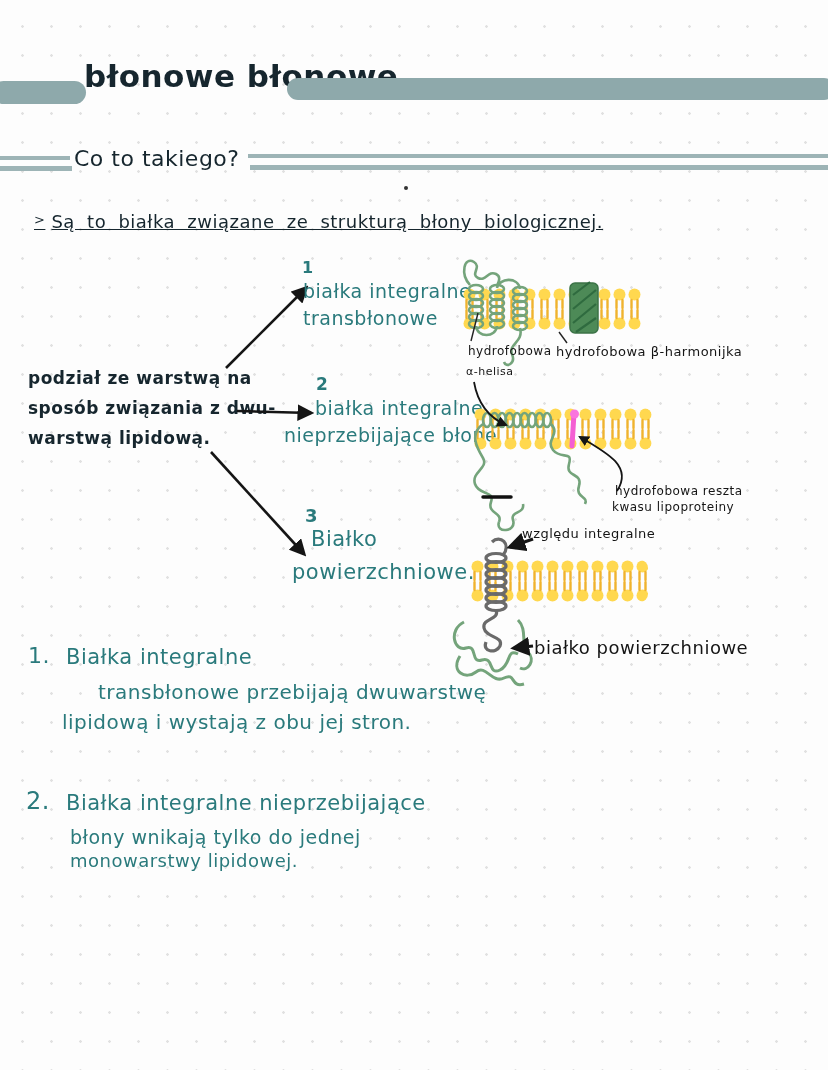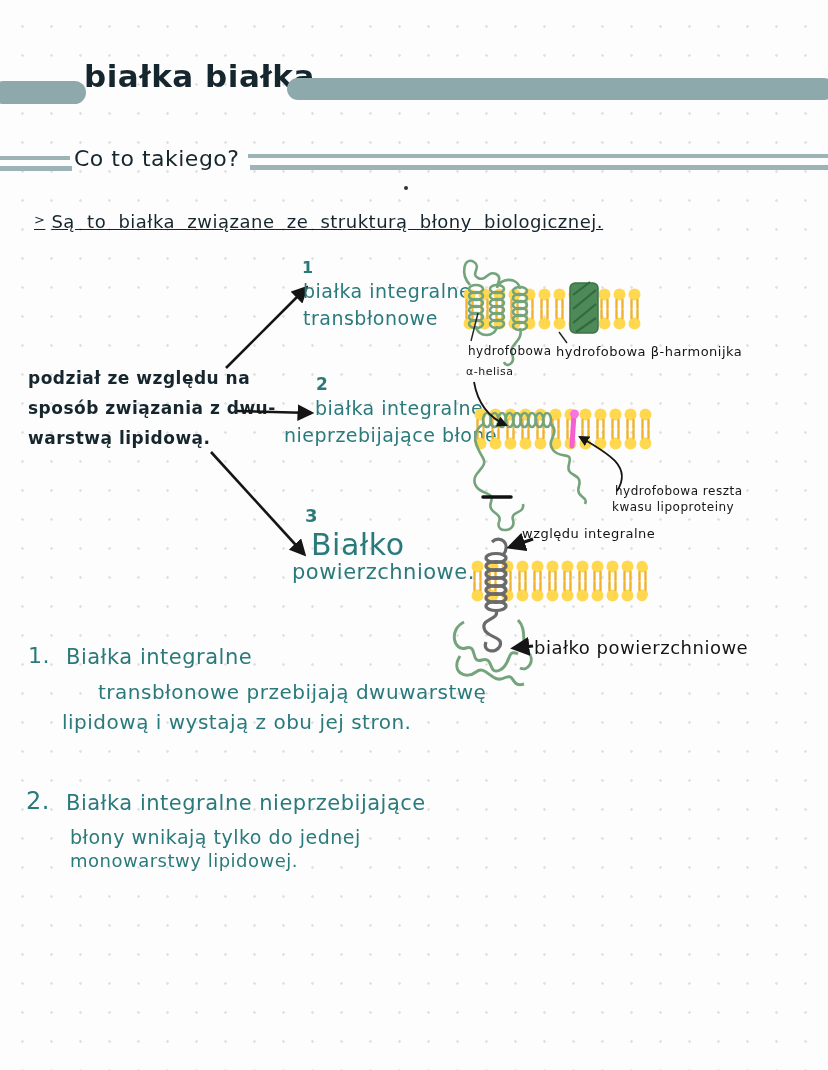--- a/index.html
+++ b/index.html
@@ -19,36 +19,36 @@
   .rule{background:#9db4b6;}
   svg{position:absolute;pointer-events:none;}
   .lbl{white-space:nowrap;}
 </style>
 </head>
 <body>
 
 <div class="page">
 
   <div class="abs bar" style="left:-8px;top:81px;width:94px;height:23px;"></div>
-  <div class="abs ink hw" style="left:84px;top:58px;font-size:31px;font-weight:bold;">białka białka</div>
+  <div class="abs ink hw" style="left:84px;top:58px;font-size:31px;font-weight:bold;">błonowe błonowe</div>
   <div class="abs bar" style="left:287px;top:78px;width:548px;height:22px;"></div>
 
   <div class="abs rule" style="left:0;top:156px;width:70px;height:3.5px;"></div>
   <div class="abs rule" style="left:0;top:166px;width:72px;height:4.5px;"></div>
   <div class="abs ink hw" style="left:74px;top:146px;font-size:22px;font-weight:normal;">Co to takiego?</div>
   <div class="abs rule" style="left:248px;top:154px;width:580px;height:4px;"></div>
   <div class="abs rule" style="left:250px;top:165px;width:578px;height:5px;"></div>
 
   <div class="abs" style="left:404px;top:186px;width:4px;height:4px;border-radius:50%;background:#333;"></div>
 
   <div class="abs ink hw" style="left:34px;top:211px;font-size:18px;word-spacing:6px;text-decoration:underline;">
     <span style="font-size:13px;vertical-align:4px;margin-right:6px;">&gt;</span><span>Są to białka związane ze strukturą błony biologicznej.</span>
   </div>
 
-  <div class="abs ink hw" style="left:28px;top:368px;font-size:17px;font-weight:bold;">podział ze względu na</div>
+  <div class="abs ink hw" style="left:28px;top:368px;font-size:17px;font-weight:bold;">podział ze warstwą na</div>
   <div class="abs ink hw" style="left:28px;top:398px;font-size:17px;font-weight:bold;">sposób związania z dwu-</div>
   <div class="abs ink hw" style="left:28px;top:428px;font-size:17px;font-weight:bold;">warstwą lipidową.</div>
 
   <svg style="left:185px;top:255px;" width="140" height="320" viewBox="0 0 140 320">
     <defs>
       <marker id="fah" viewBox="0 0 10 10" refX="8" refY="5" markerWidth="6.5" markerHeight="6.5" orient="auto">
           <path d="M0,0 L10,5 L0,10 z" fill="#151515"></path>
         </marker>
     </defs>
     <path d="M41,113 L121,33" stroke="#151515" stroke-width="2.6" fill="none" marker-end="url(#fah)"></path>
@@ -58,21 +58,21 @@
 
   <div class="abs teal hw" style="left:302px;top:258px;font-size:16px;font-weight:bold;">1</div>
   <div class="abs teal hw" style="left:303px;top:280px;font-size:19px;">białka integralne</div>
   <div class="abs teal hw" style="left:303px;top:307px;font-size:19px;">transbłonowe</div>
 
   <div class="abs teal hw" style="left:316px;top:374px;font-size:17px;font-weight:bold;">2</div>
   <div class="abs teal hw" style="left:315px;top:397px;font-size:19px;">białka integralne</div>
   <div class="abs teal hw" style="left:284px;top:424px;font-size:19px;">nieprzebijające błonę</div>
 
   <div class="abs teal hw" style="left:305px;top:505px;font-size:18px;font-weight:bold;">3</div>
-  <div class="abs teal hw" style="left:311px;top:527px;font-size:30px;">Białko</div>
+  <div class="abs teal hw" style="left:311px;top:527px;font-size:21px;">Białko</div>
   <div class="abs teal hw" style="left:292px;top:560px;font-size:21px;">powierzchniowe.</div>
 
   <svg style="left:440px;top:255px;" width="388" height="440" viewBox="0 0 388 440">
     <defs>
       <pattern id="lipid" width="15" height="42" patternUnits="userSpaceOnUse">
         <circle cx="7.5" cy="6.5" r="6" fill="#ffd84f"></circle>
         <circle cx="7.5" cy="35.5" r="6" fill="#ffd84f"></circle>
         <path d="M4.5,12 v8 M10.5,12 v8 M4.5,22 v8 M10.5,22 v8" stroke="#f0b32e" stroke-width="2.4" stroke-linecap="round" fill="none"></path>
       </pattern>
       <marker id="ah" viewBox="0 0 10 10" refX="8" refY="5" markerWidth="6" markerHeight="6" orient="auto">

